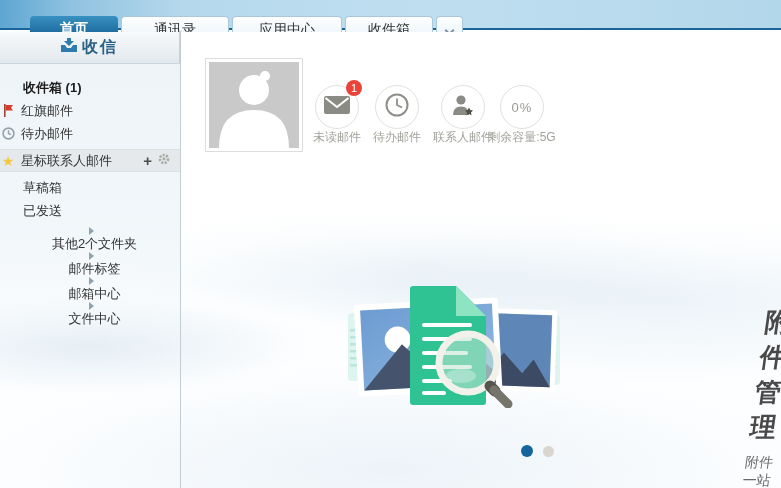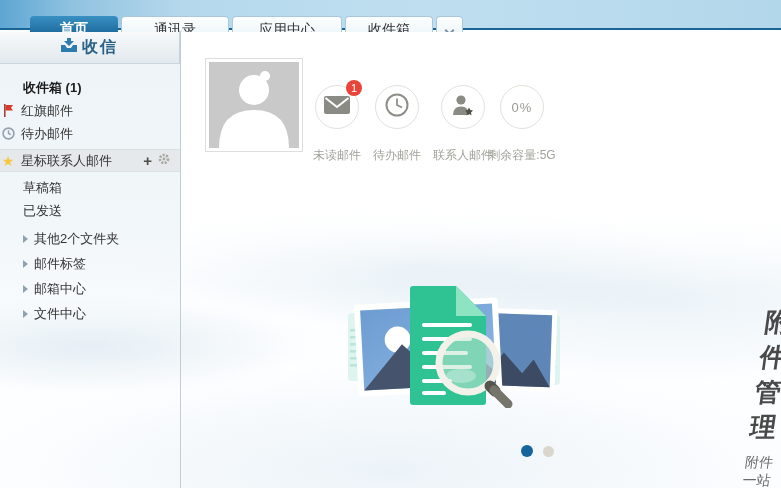--- a/index.html
+++ b/index.html
@@ -61,21 +61,21 @@
     font-size:13px; color:#333; cursor:pointer; white-space:nowrap;
   }
   .row.plain  { padding-left:23px; }
   .row.inbox  { font-weight:bold; color:#1b1b1b; }
   .row.iconed { padding-left:0; }
   .row.iconed .fico { width:16px; margin-right:5px; display:flex; justify-content:center; }
   .row.starred {
     margin:4px 0; background:#e5e9ec;
     border-top:1px solid #dbe0e3; border-bottom:1px solid #dbe0e3;
   }
-  .row.expand { padding-left:23px; }
+  .row.expand { padding-left:9px;flex-direction:column; }
   .chev-right {
     display:inline-block; width:0; height:0; margin-right:6px;
     border-left:5px solid #8fa3ad; border-top:4px solid transparent; border-bottom:4px solid transparent;
   }
   .star-glyph { color:#f6c63e; font-size:14px; line-height:1; }
   .row-actions { position:absolute; right:10px; display:flex; align-items:center; gap:6px; }
   .plus-btn { font-size:15px; font-weight:bold; color:#4c4c48; line-height:1; cursor:pointer; }
   
   #main { position:absolute; left:181px; top:32px; width:600px; height:456px;
     background:linear-gradient(#ffffff 0,#ffffff 170px,rgba(255,255,255,0) 255px); }
@@ -85,21 +85,21 @@
   }
   #avatar .ph { width:100%; height:100%; background:#c9c9c9; }
   #greeting { position:absolute; left:132px; top:25px; font-size:16px; color:#333; }
   .stat { position:absolute; top:53px; width:64px; display:flex; flex-direction:column; align-items:center; cursor:pointer; }
   #stat-0 { left:124px; } #stat-1 { left:184px; } #stat-2 { left:250px; } #stat-3 { left:309px; }
   .stat .circ {
     position:relative; width:44px; height:44px; border-radius:50%;
     background:#fff; border:1px solid #e4e1dc;
     display:flex; align-items:center; justify-content:center;
   }
-  .stat .lbl { margin-top:18px; font-size:12px; color:#a2a29b; white-space:nowrap; }
+  .stat .lbl { margin-top:0; font-size:12px; color:#a2a29b; white-space:nowrap; }
   .badge {
     position:absolute; left:30px; top:-6px; min-width:16px; height:16px; padding:0 3px;
     background:#e8443a; border-radius:8px; color:#fff; font-size:11px;
     line-height:16px; text-align:center;
   }
   .pct { font-size:13px; color:#9a9a94; letter-spacing:1px; }
   
   #banner { position:absolute; left:167px; top:251px; width:420px; height:125px; cursor:pointer; }
   #banner-art { position:absolute; left:0; top:0; }
   #banner-text { position:absolute; left:400px; top:22px; transform:skewX(-8deg); }

